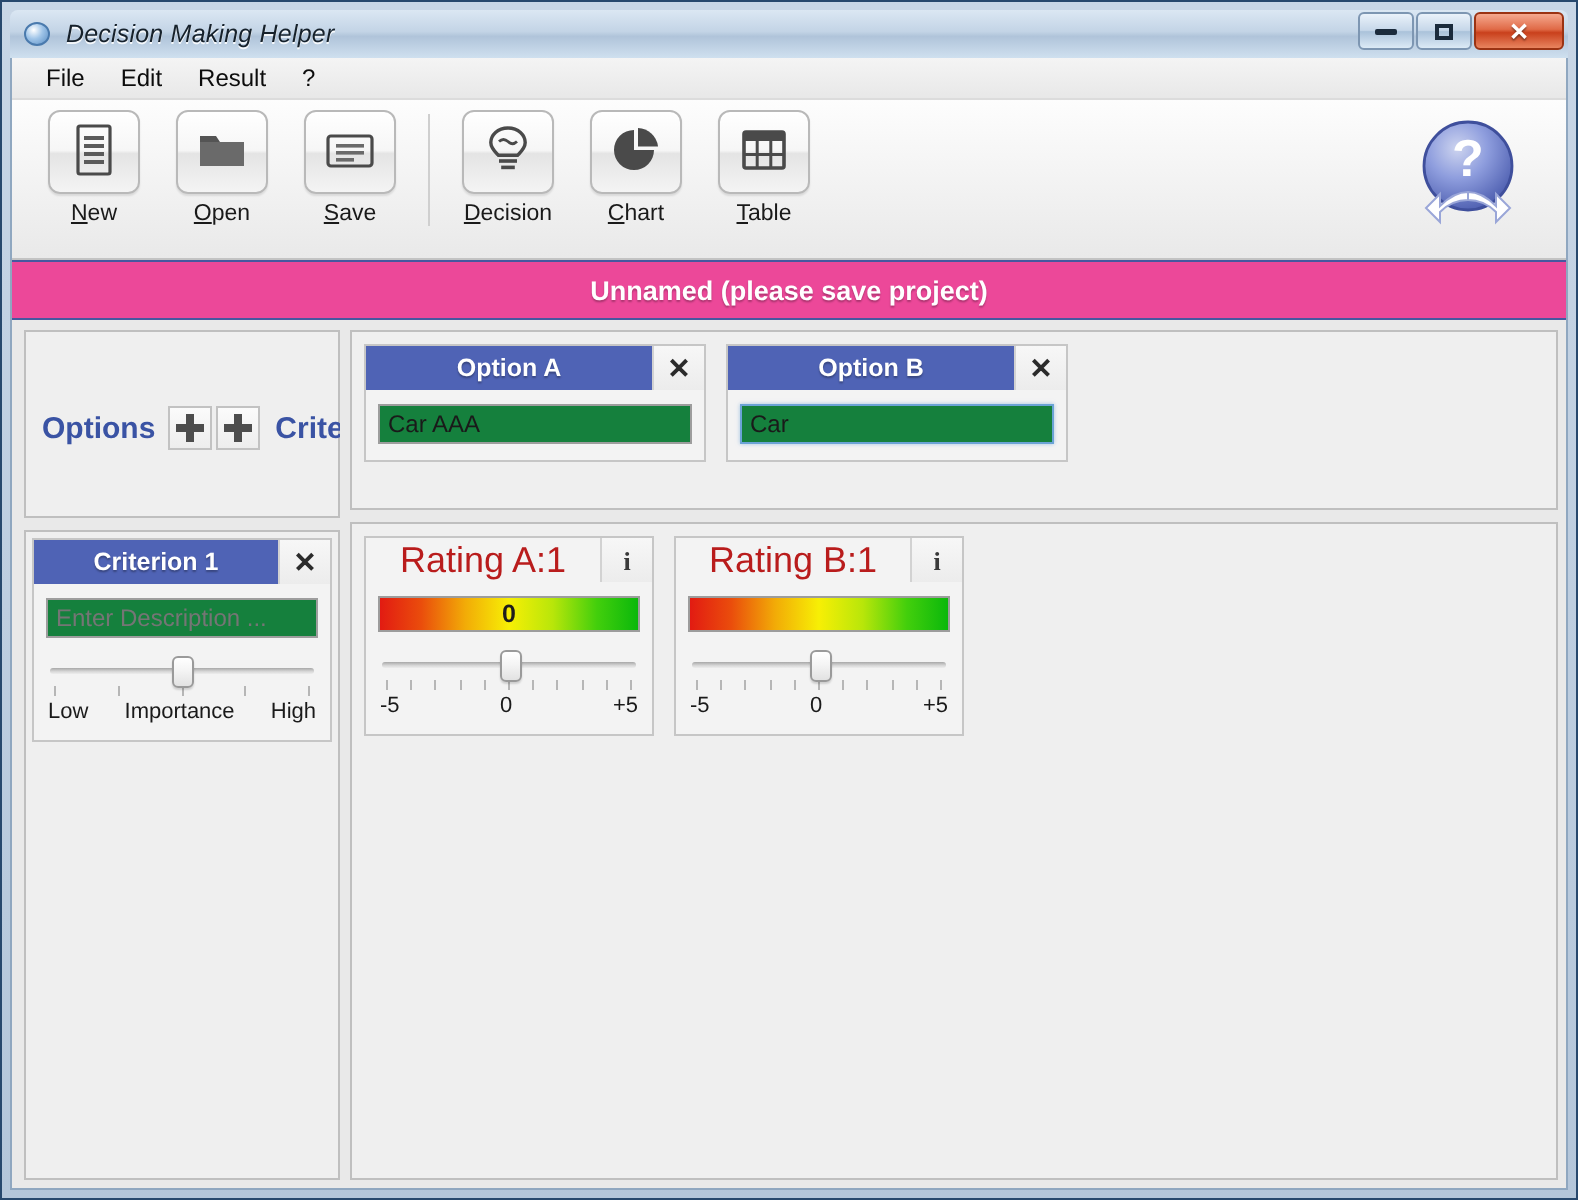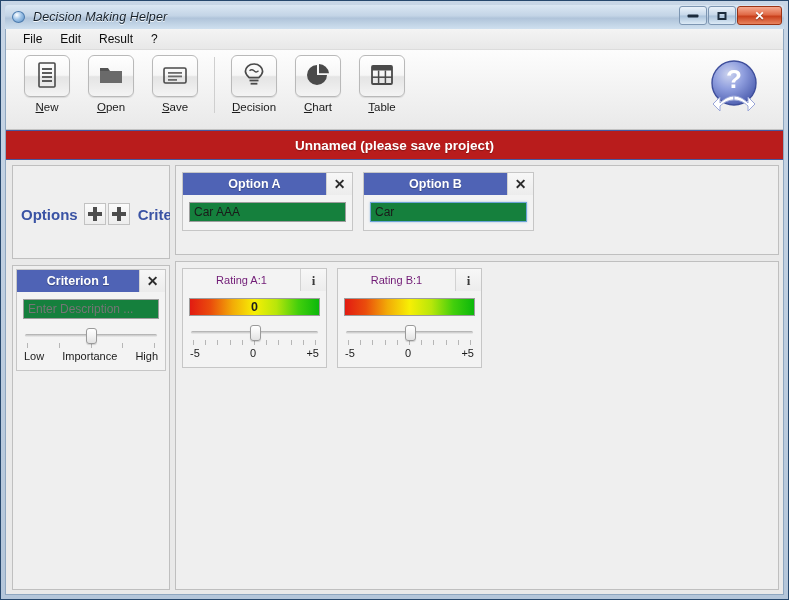--- a/index.html
+++ b/index.html
@@ -172,21 +172,21 @@
     position: absolute;
     right: 20px;
     top: 6px;
     width: 58px; height: 58px;
     cursor: default;
   }
 
   
   .projbar {
     flex: 0 0 28px;
-    background: #b91c1c;
+    background: #ec4899;
     border-top: 1px solid #46589f;
     border-bottom: 1px solid #46589f;
     display: flex;
     align-items: center;
     justify-content: center;
     color: #ffffff;
     font-size: 13.5px;
     font-weight: bold;
     text-shadow: 0 1px 1px rgba(0,0,0,.28);
   }
@@ -295,24 +295,24 @@
     font-weight: bold;
     display: flex;
     align-items: center;
     justify-content: center;
     text-shadow: 0 1px 1px rgba(0,0,0,.3);
     white-space: nowrap;
     overflow: hidden;
   }
   .card-title.plain {
     background: transparent;
-    color: #701a75;
+    color: #b91c1c;
     text-shadow: none;
     font-weight: normal;
-    font-size: 11px;
+    font-size: 18px;
   }
   .icon-btn {
     flex: 0 0 25px;
     border-left: 1px solid #d2d2d2;
     background: linear-gradient(180deg,#f7f7f7 0%, #ececec 100%);
     display: flex;
     align-items: center;
     justify-content: center;
     cursor: default;
   }

